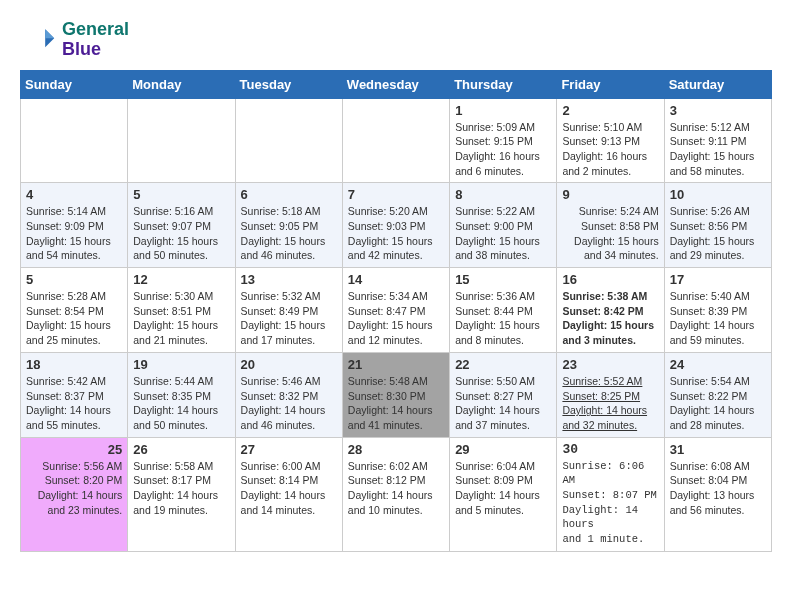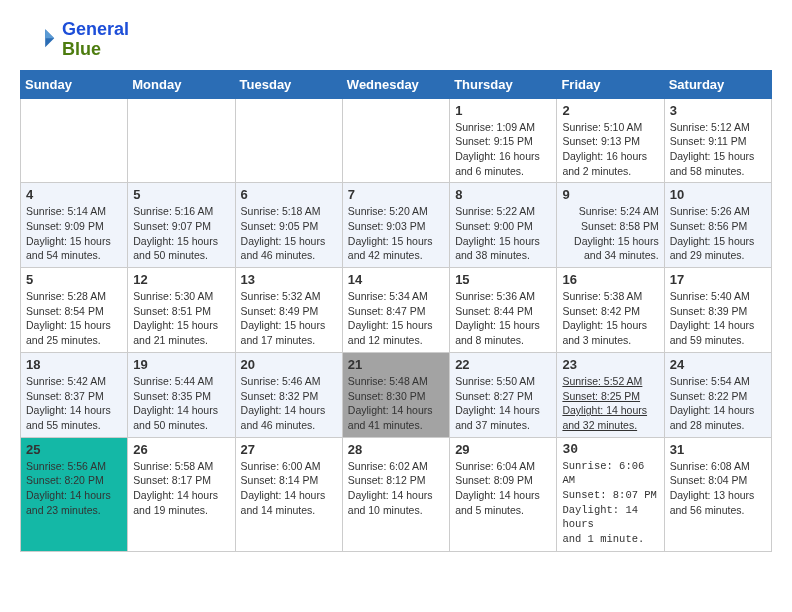--- a/index.html
+++ b/index.html
@@ -21,21 +21,21 @@
       align-items: center;
       gap: 6px;
     }
     .logo-text {
       font-size: 18px;
       font-weight: bold;
       color: #333;
       line-height: 1.1;
     }
     .logo-text span {
-      color: #1d4ed8;
+      color: #0f766e;
     }
     .logo-icon {
       width: 36px;
       height: 36px;
     }
     .title-block {
       text-align: right;
     }
     .month-title {
       font-size: 36px;
@@ -98,21 +98,21 @@
 
 <div class="header">
   <div class="logo">
     <svg class="logo-icon" viewBox="0 0 40 40">
       <rect x="0" y="0" width="40" height="40" rx="4" fill="#fff"></rect>
       <polygon points="28,8 38,18 28,28" fill="#2b6db5"></polygon>
       <polygon points="28,8 38,18 28,18" fill="#5b9bd5"></polygon>
     </svg>
     <div class="logo-text">
       <div><span>General</span></div>
-      <div><span style="color:#4d7c0f">Blue</span></div>
+      <div><span style="color:#4c1d95">Blue</span></div>
     </div>
   </div>
   <div class="title-block">
     <div class="month-title"></div>
     <div class="location"></div>
   </div>
 </div>
 
 <table>
   <thead>
@@ -127,21 +127,21 @@
       </tr>
   </thead>
   <tbody id="calendar-body">
   <tr>
         <td class="empty" style="background-color: rgb(255, 255, 255);"></td>
         <td class="empty" style="background-color: rgb(255, 255, 255);"></td>
         <td class="empty" style="background-color: rgb(255, 255, 255);"></td>
         <td class="empty" style="background-color: rgb(255, 255, 255);"></td>
         <td class="has-data" style="background-color: rgb(255, 255, 255);">
           <div class="day-num">1</div>
-          <div class="day-info" style="white-space: pre-line;">Sunrise: 1:09 AM
+          <div class="day-info" style="white-space: pre-line;">Sunrise: 5:09 AM
 Sunset: 9:15 PM
 Daylight: 16 hours
 and 6 minutes.</div>
         </td>
         <td class="has-data" style="background-color: rgb(255, 255, 255);">
           <div class="day-num">2</div>
           <div class="day-info" style="white-space: pre-line;">Sunrise: 5:10 AM
 Sunset: 9:13 PM
 Daylight: 16 hours
 and 2 minutes.</div>
@@ -236,21 +236,21 @@
         </td>
         <td class="has-data" style="background-color: rgb(255, 255, 255);">
           <div class="day-num">15</div>
           <div class="day-info" style="white-space: pre-line;">Sunrise: 5:36 AM
 Sunset: 8:44 PM
 Daylight: 15 hours
 and 8 minutes.</div>
         </td>
         <td class="has-data" style="background-color: rgb(255, 255, 255);">
           <div class="day-num">16</div>
-          <div class="day-info" style="white-space: pre-line;">Sunrise: 5:38 AM
+          <div class="day-info" style="white-space: pre-line; font-weight: bold;">Sunrise: 5:38 AM
 Sunset: 8:42 PM
 Daylight: 15 hours
 and 3 minutes.</div>
         </td>
         <td class="has-data" style="background-color: rgb(255, 255, 255);">
           <div class="day-num">17</div>
           <div class="day-info" style="white-space: pre-line;">Sunrise: 5:40 AM
 Sunset: 8:39 PM
 Daylight: 14 hours
 and 59 minutes.</div>
@@ -301,21 +301,21 @@
         </td>
         <td class="has-data" style="background-color: rgb(240, 244, 251);">
           <div class="day-num">24</div>
           <div class="day-info" style="white-space: pre-line;">Sunrise: 5:54 AM
 Sunset: 8:22 PM
 Daylight: 14 hours
 and 28 minutes.</div>
         </td>
       </tr>
       <tr>
-        <td class="has-data" style="background-color: #14b8a6;">
+        <td class="has-data" style="background-color: #f0abfc; text-align: right;">
           <div class="day-num">25</div>
           <div class="day-info" style="white-space: pre-line;">Sunrise: 5:56 AM
 Sunset: 8:20 PM
 Daylight: 14 hours
 and 23 minutes.</div>
         </td>
         <td class="has-data" style="background-color: rgb(255, 255, 255);">
           <div class="day-num">26</div>
           <div class="day-info" style="white-space: pre-line;">Sunrise: 5:58 AM
 Sunset: 8:17 PM

